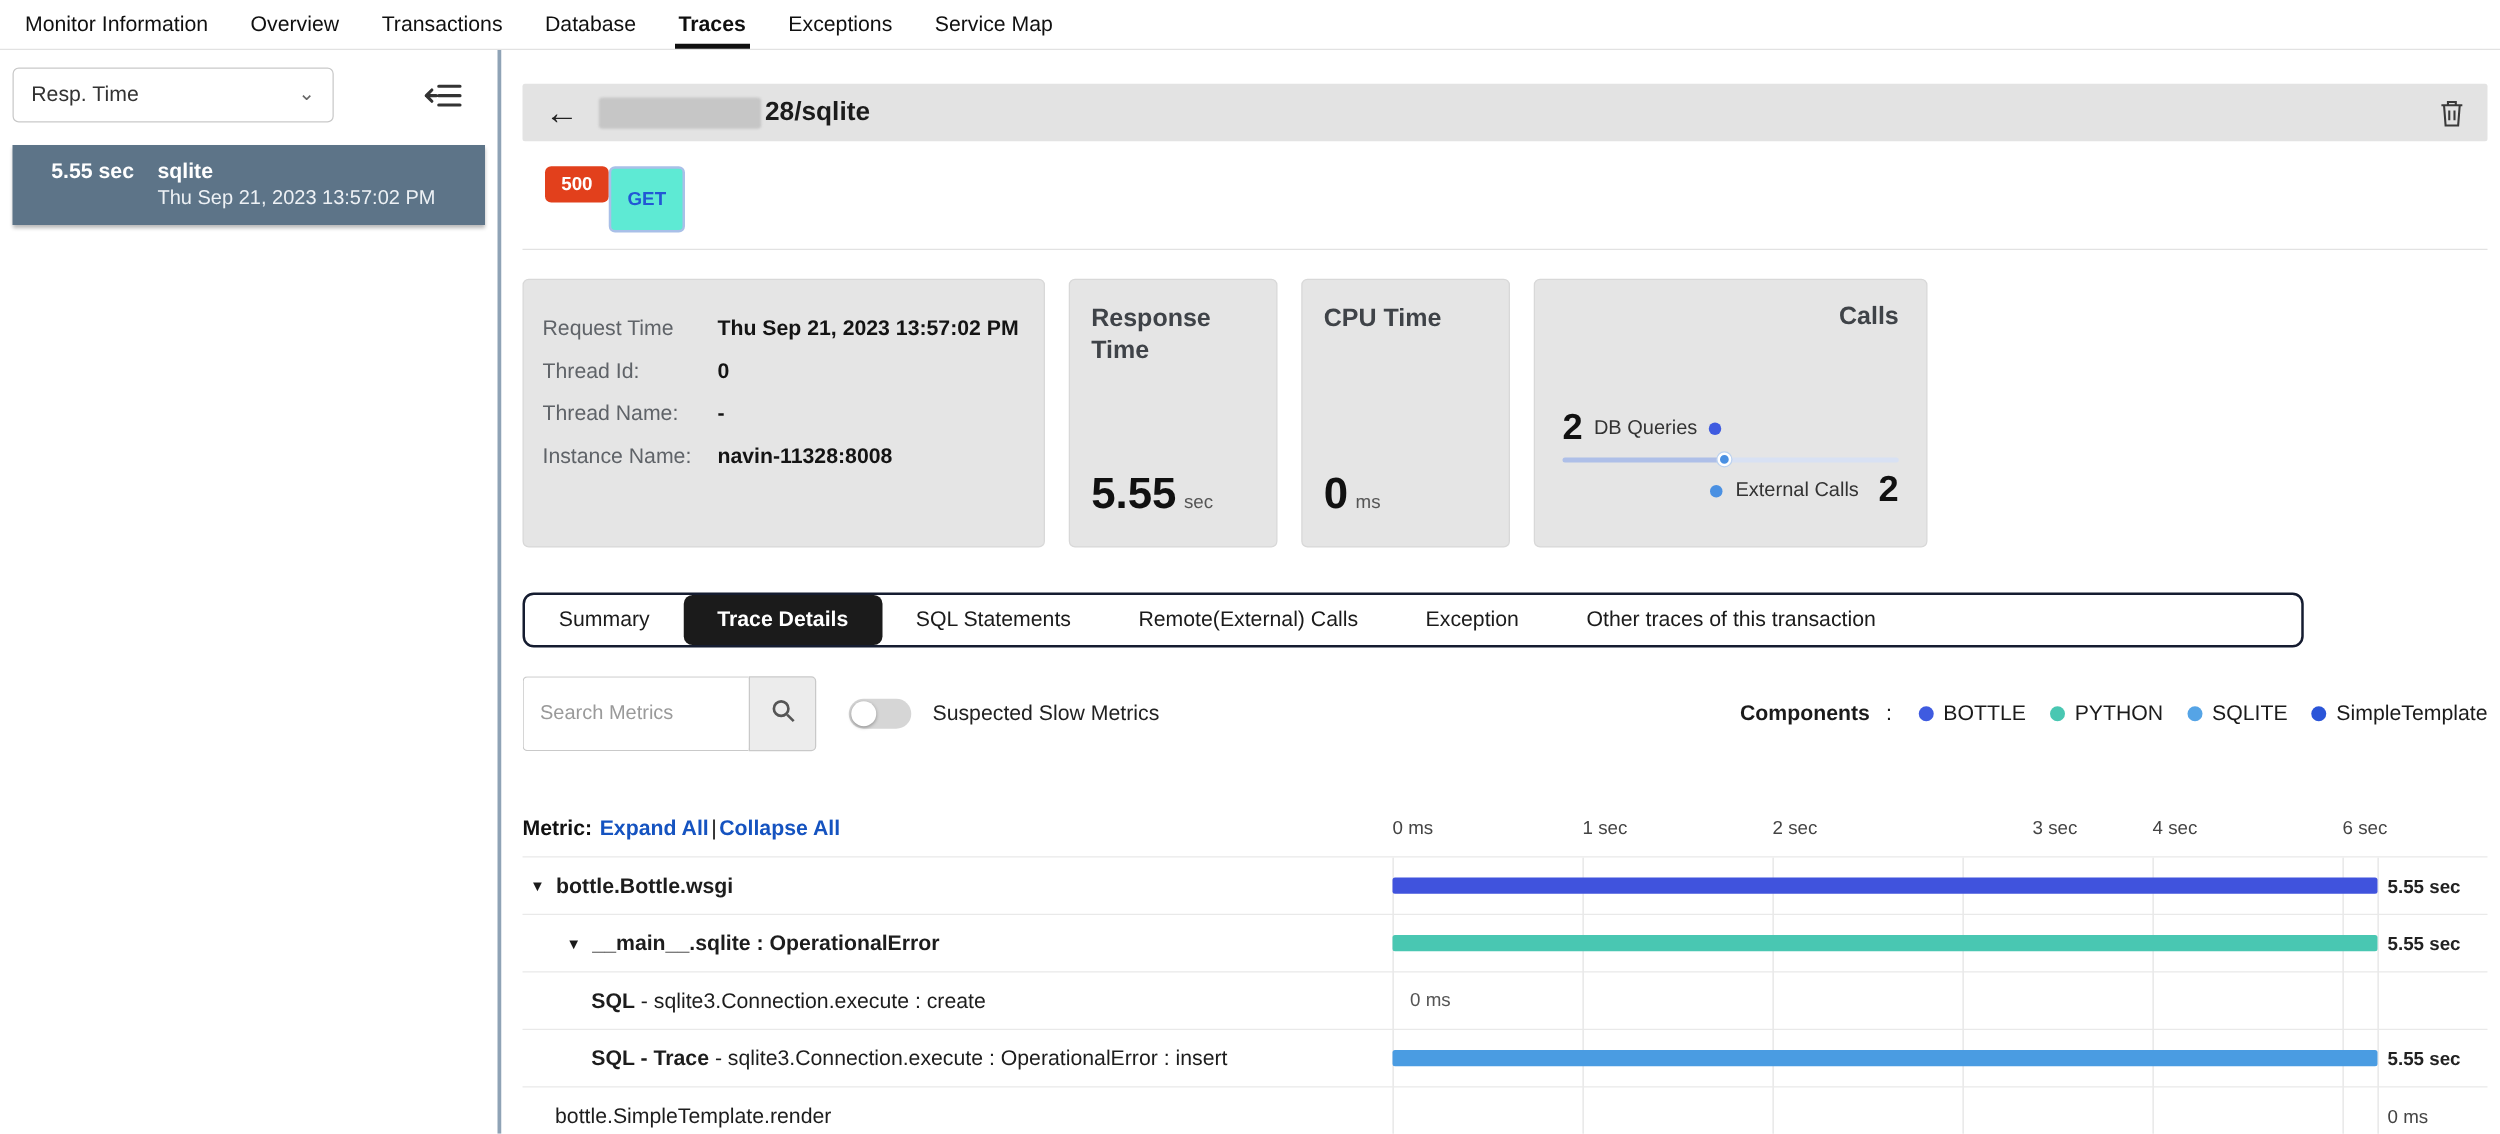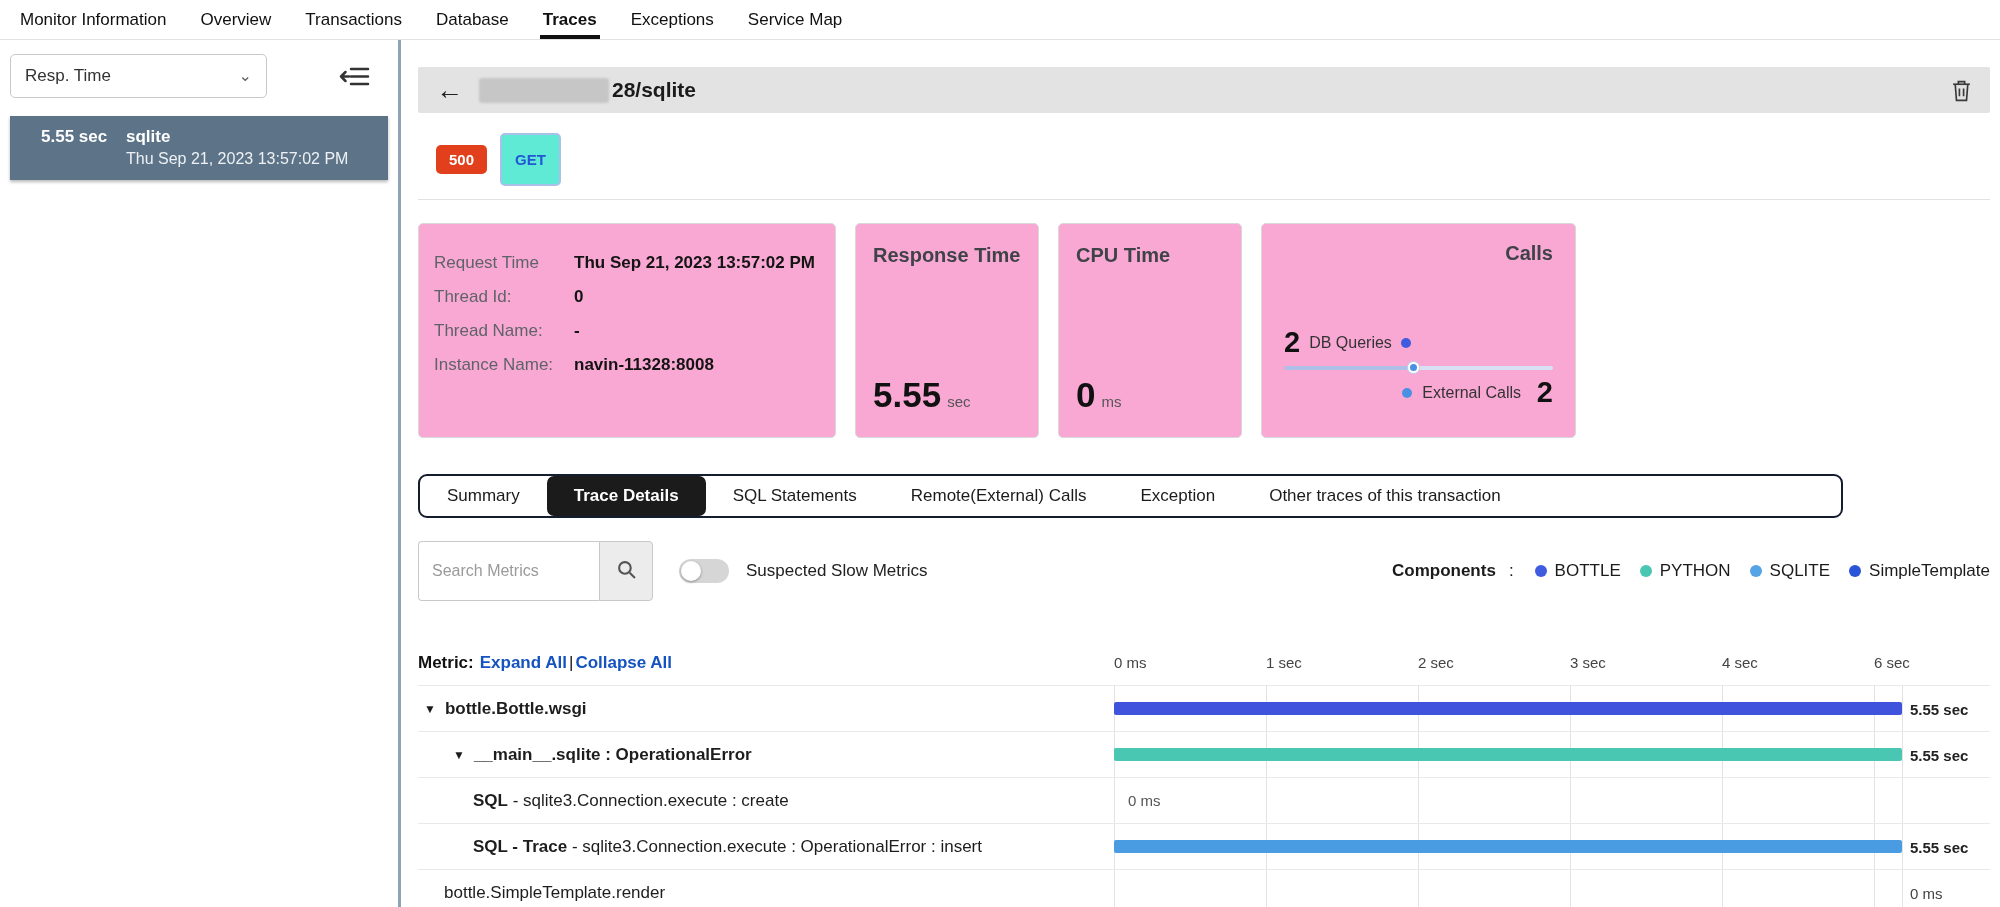--- a/index.html
+++ b/index.html
@@ -30,32 +30,32 @@
   .ti-name { font-weight:bold; font-size:17px; }
   .ti-time { font-size:16px; color:#edf1f5; margin-top:3px; }
 
   
   .trace-top { border-bottom:1px solid #e2e2e2; }
   .thead { height:46px; background:#e3e3e3; display:flex; align-items:center; padding:0 18px; border-radius:2px; }
   .back { font-size:27px; font-weight:600; color:#222; margin-right:16px; cursor:pointer; line-height:1; }
   .redacted { width:130px; height:25px; background:#c6c6c6; border-radius:3px; filter:blur(1px); margin-right:3px; }
   .ttitle { font-size:21px; font-weight:bold; color:#1b1b1b; }
   .trash { margin-left:auto; cursor:pointer; display:flex; align-items:center; }
-  .badge-row { display:flex; align-items:center; gap:13px; padding:20px 18px 13px 18px; }
+  .badge-row { display:flex; align-items:flex-start; padding:20px 18px 13px 18px; }
   .badge-status { color:#fff; font-weight:bold; font-size:15px; padding:6px 13px; border-radius:5px; }
   .badge-method { border:2px solid #a9c0e8; color:#2257d5; font-weight:bold; font-size:15px; padding:16px 13px; border-radius:5px; background:#5eead4; cursor:default; }
 
   
   .cards { display:flex; gap:19px; margin-top:23px; }
-  .card { border:1px solid #d8d8d8; border-radius:5px; background:#f9a8d4; height:215px; }
+  .card { border:1px solid #d8d8d8; border-radius:5px; background:#e5e5e5; height:215px; }
   .card-info { width:418px; padding:28px 20px 0 15px; }
   .info-row { display:flex; margin-bottom:13px; font-size:17px; line-height:21px; }
   .info-label { width:140px; flex:none; color:#5f6368; }
   .info-value { font-weight:bold; color:#141414; }
-  .card-metric { width:184px; padding:19px 17px 22px 17px; display:flex; flex-direction:column; justify-content:space-between; }
+  .card-metric { width:167px; padding:19px 17px 22px 17px; display:flex; flex-direction:column; justify-content:space-between; }
   .cm-title { font-size:20px; font-weight:bold; color:#3f4348; line-height:25px; }
   .cm-value { display:flex; align-items:baseline; gap:6px; }
   .cm-num { font-size:35px; font-weight:bold; color:#111; }
   .cm-unit { font-size:15px; color:#555; }
   .card-calls { width:315px; padding:18px 22px 30px 22px; display:flex; flex-direction:column; }
   .calls-title { align-self:flex-end; font-size:20px; font-weight:bold; color:#3f4348; }
   .calls-body { margin-top:auto; }
   .db-row { display:flex; align-items:center; gap:9px; }
   .big-n { font-size:29px; font-weight:bold; color:#111; line-height:1; }
   .calls-lbl { font-size:16px; color:#333; }
@@ -88,21 +88,21 @@
   .leg-dot { width:12px; height:12px; border-radius:50%; }
 
   
   .trace-table { position:relative; margin-top:40px; width:1572px; }
   .tt-head { height:45px; display:flex; align-items:center; border-bottom:1px solid #e9e9e9; position:relative; font-size:17px; }
   .metric-lbl { font-weight:bold; color:#111; }
   .lnk { color:#1553c0; font-weight:bold; cursor:pointer; margin-left:6px; }
   .pipe { color:#111; margin-left:2px; }
   .lnk2 { color:#1553c0; font-weight:bold; cursor:pointer; margin-left:2px; }
   .tick { position:absolute; top:13px; font-size:15px; color:#444; }
-  .t0{left:696px} .t1{left:848px} .t2{left:1000px} .t3{left:1152px} .t4{left:1304px} .t5{left:1456px}
+  .t0{left:696px} .t1{left:848px} .t2{left:1000px} .t3{left:1208px} .t4{left:1304px} .t5{left:1456px}
   .gl { position:absolute; top:45px; height:230px; width:1px; background:#e3e3e3; z-index:0; }
   .g0{left:696px} .g1{left:848px} .g2{left:1000px} .g3{left:1152px} .g4{left:1304px} .g5{left:1456px} .g6{left:1484px}
   .trow { height:46px; border-bottom:1px solid #e9e9e9; display:flex; align-items:center; position:relative; z-index:1; }
   .caret { font-size:12px; color:#1b1b1b; margin-right:9px; cursor:pointer; }
   .rlabel { font-size:17px; color:#1d1d1d; white-space:nowrap; }
   .ind0 { padding-left:6px; } .ind1 { padding-left:35px; } .ind2 { padding-left:55px; } .ind0b { padding-left:26px; }
   .bar { position:absolute; left:696px; width:788px; height:13px; border-radius:2px; top:16px; }
   .rval { position:absolute; font-size:15px; color:#222; }
   .v-dur { left:1492px; font-weight:600; top:15px; }
   .v-zero-right { left:1492px; font-weight:400; color:#444; top:15px; }

